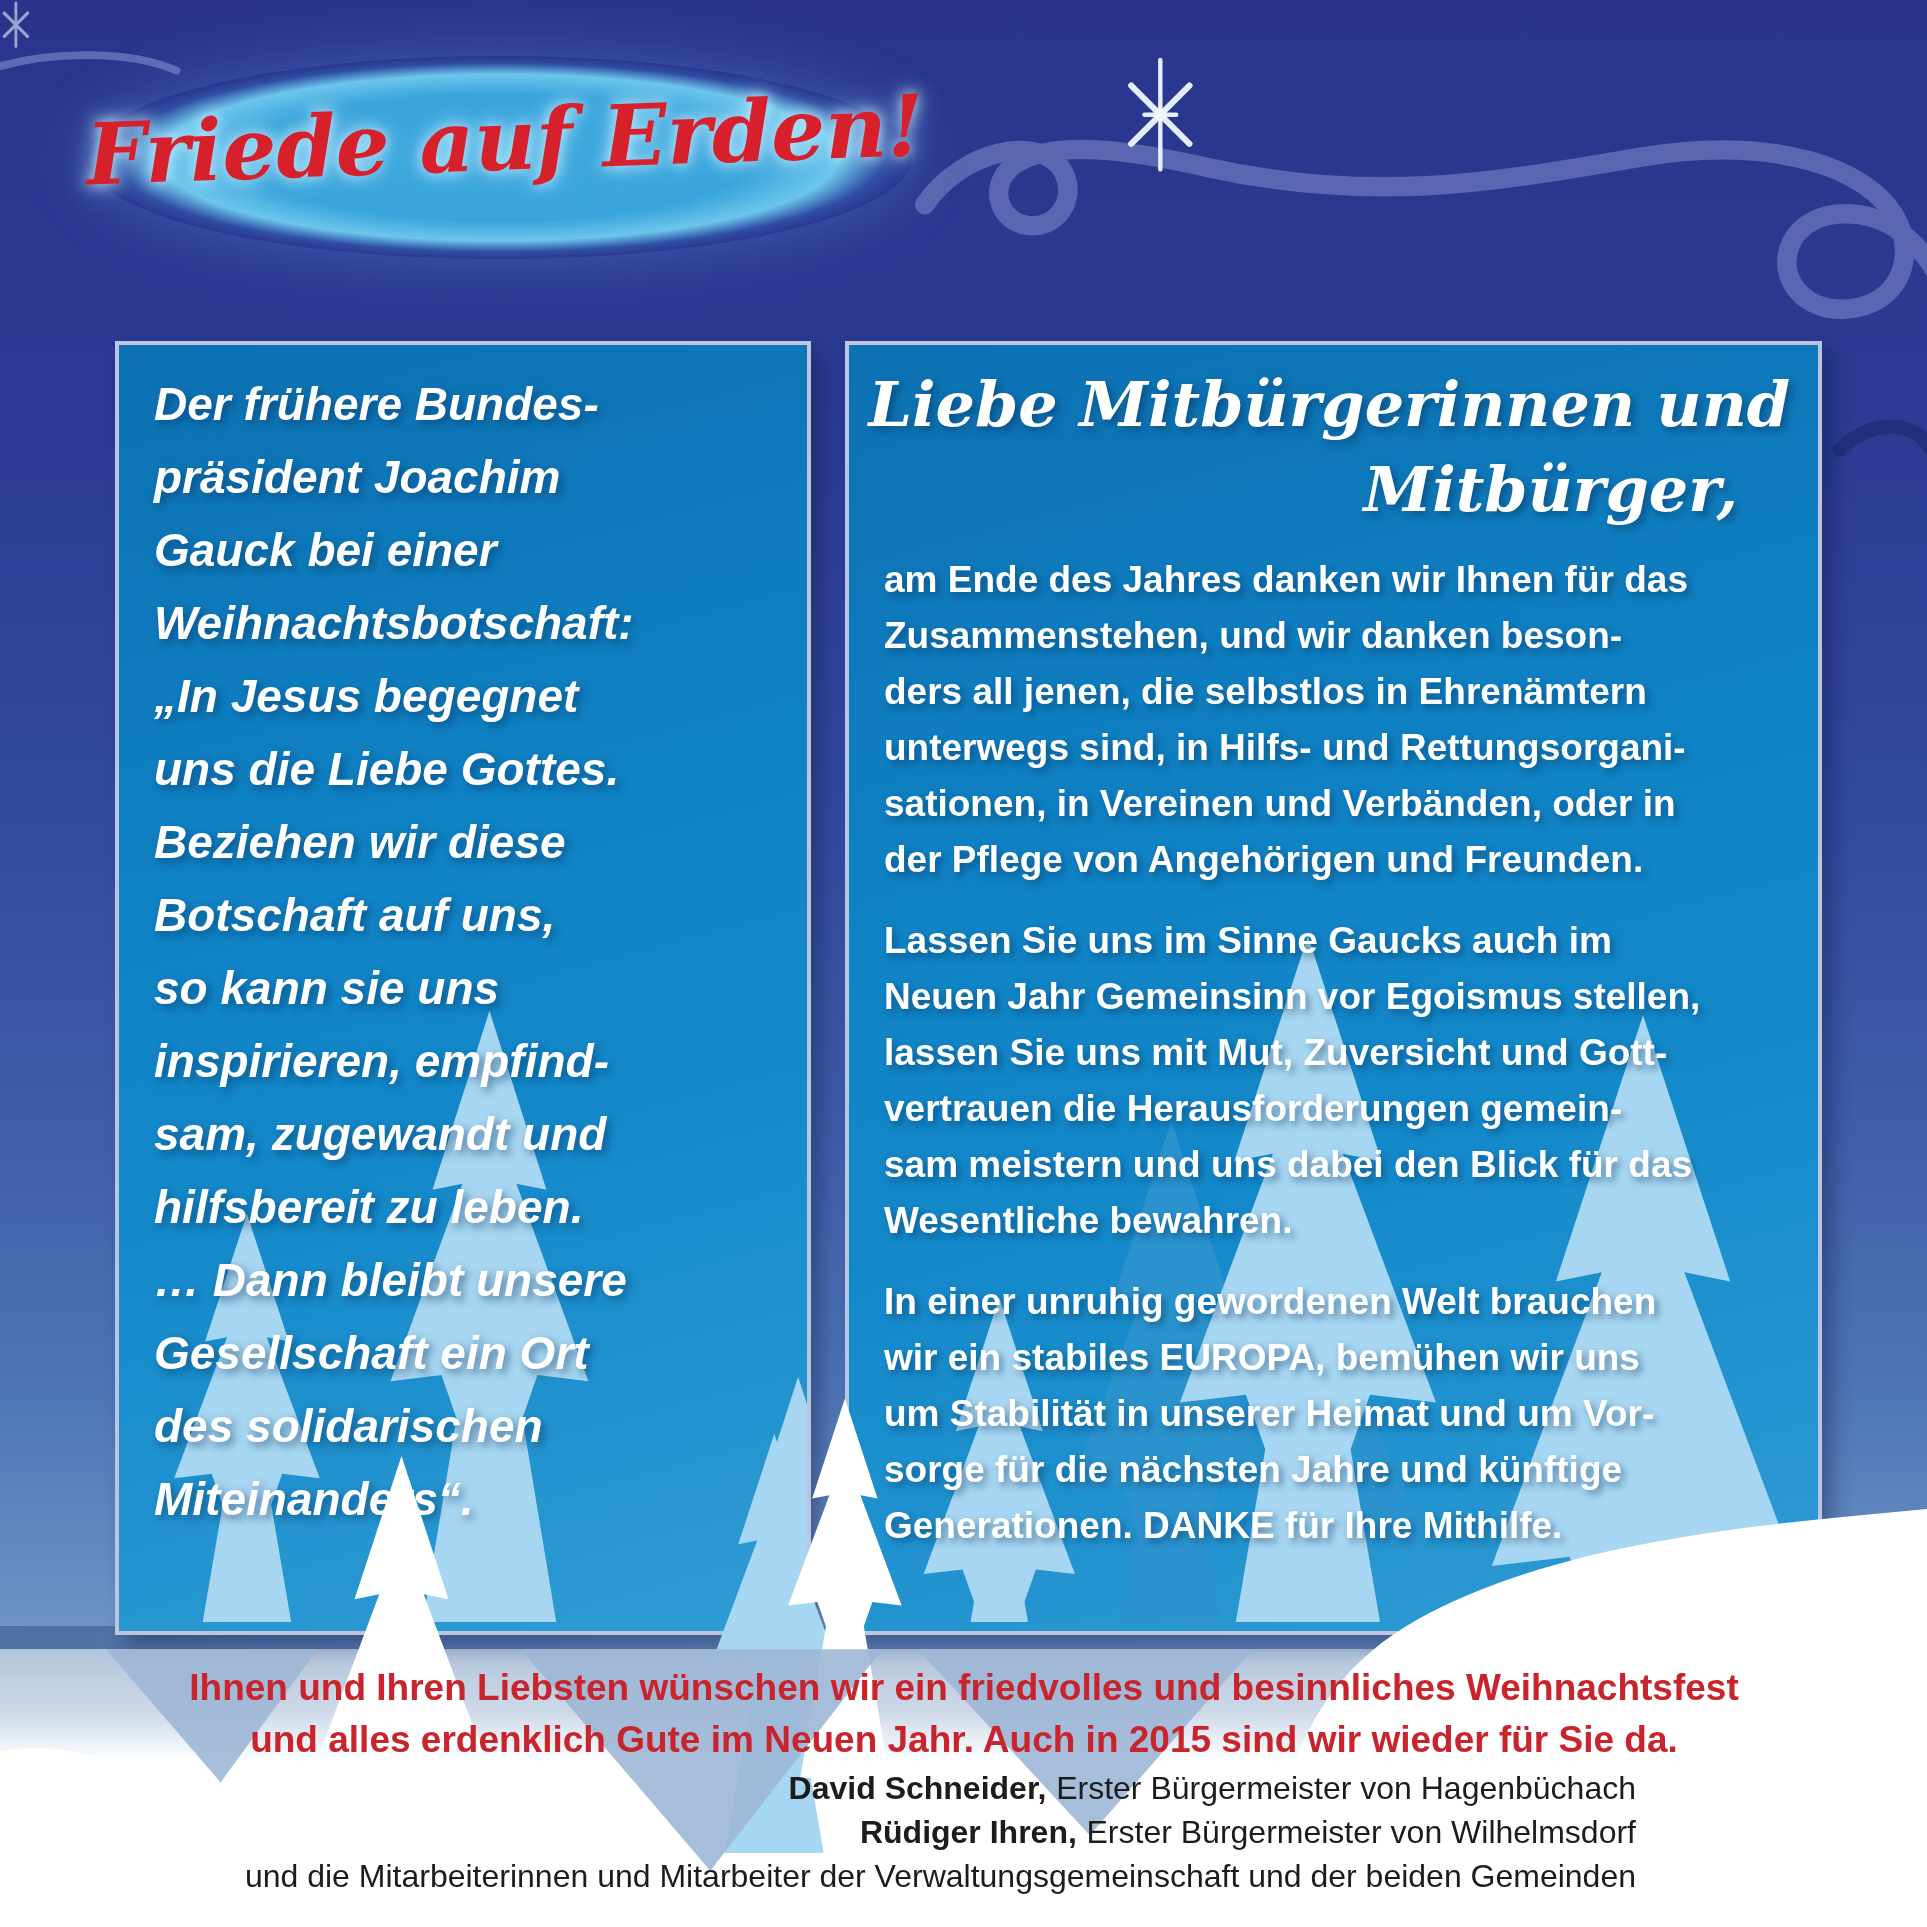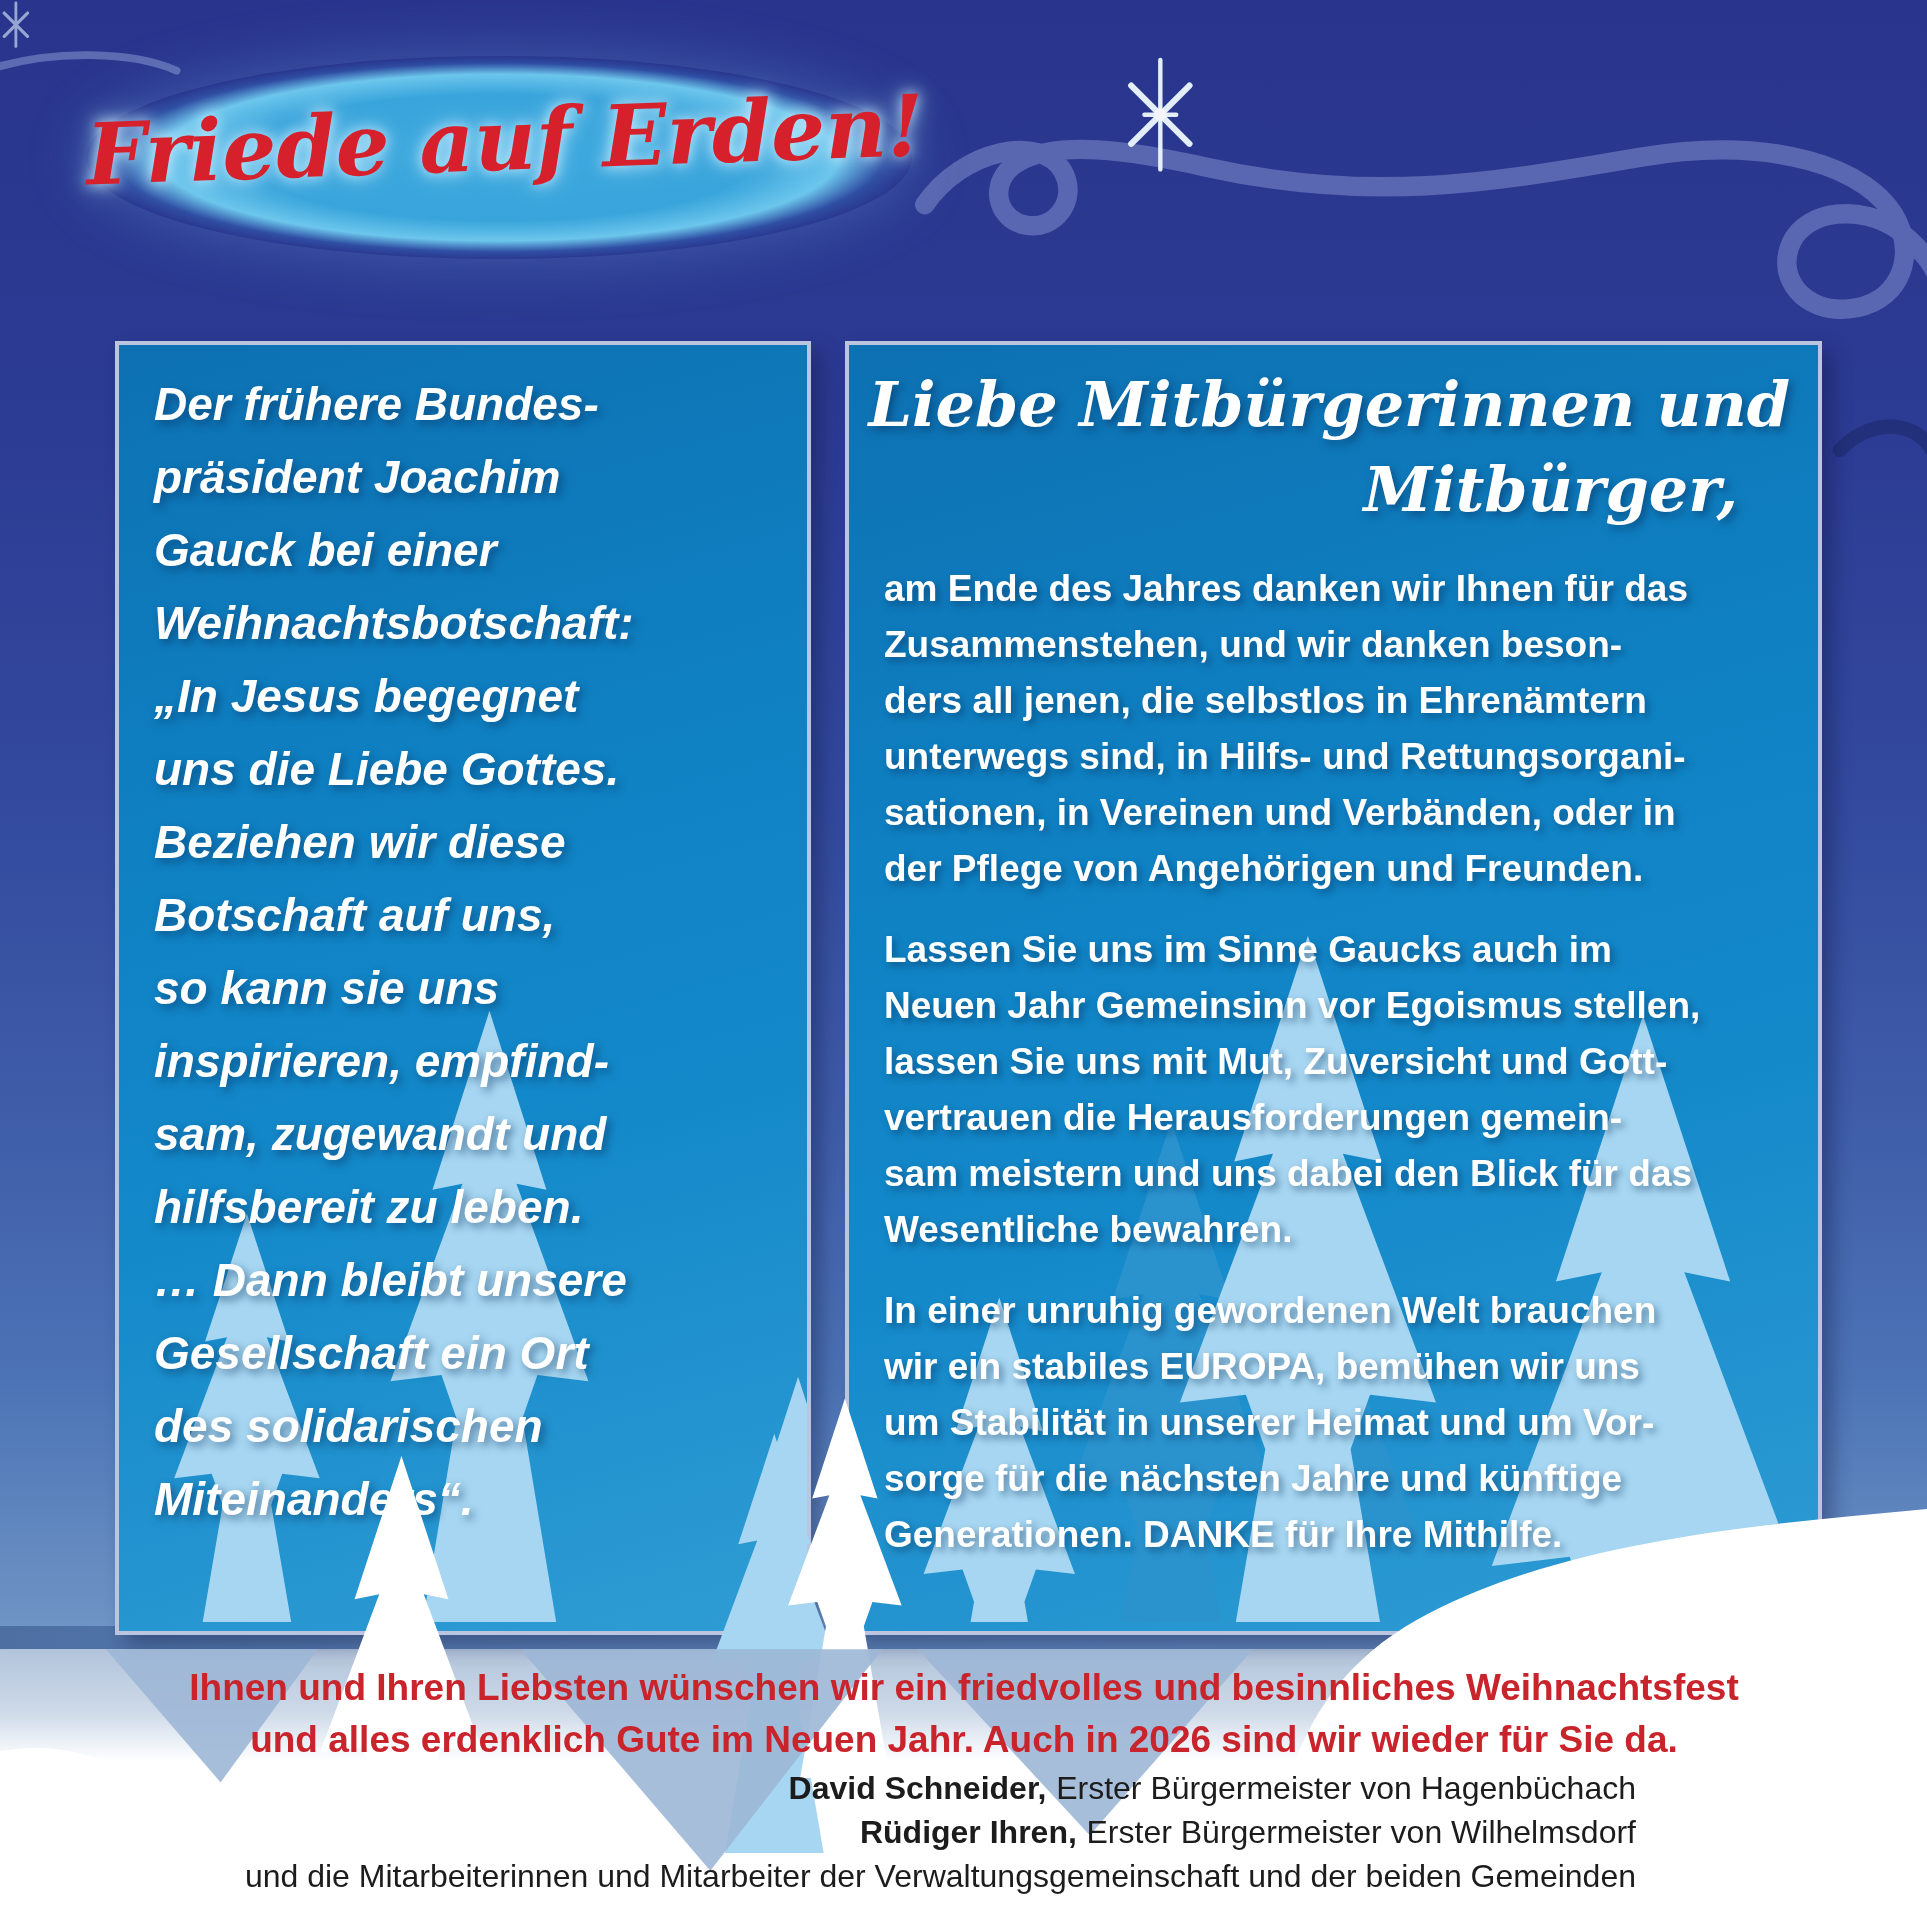--- a/index.html
+++ b/index.html
@@ -36,21 +36,21 @@
     font-size:46px;font-weight:bold;font-style:italic;color:#fff;
     line-height:73px;white-space:pre-line;
     text-shadow:3.5px 4.4px 8px rgba(8,48,92,.55);
   }
   .salutation{
     font-family:"DejaVu Serif",serif;font-style:italic;font-weight:bold;
     color:#fff;font-size:62px;text-shadow:3.5px 4.4px 8px rgba(8,48,92,.55);white-space:nowrap;
   }
   .salutation-1{position:absolute;left:19.4px;top:23px;}
   .salutation-2{position:absolute;left:0;top:108px;width:845px;text-align:right;padding-left:44px;}
-  .message-body{position:absolute;left:35px;top:216px;width:895px;}
+  .message-body{position:absolute;left:35px;top:207px;width:895px;}
   .message-body p{
     margin:0 0 25px 0;font-size:37px;font-weight:bold;color:#fff;line-height:56px;
     white-space:pre-line;text-shadow:3.5px 4.4px 7px rgba(8,48,92,.5);
   }
   
   .band-dark{position:absolute;left:0;top:1626px;width:1928px;height:23px;background:linear-gradient(90deg,#4d6fa2,#5b80b5 35%,#5f84b9 70%,#587cb0);}
   .band-light{position:absolute;left:0;top:1649px;width:1928px;height:113px;background:linear-gradient(180deg,#b2c4db 0%,#cdd9e8 55%,#eef3f8 85%,#ffffff 100%);}
   .band-white{position:absolute;left:0;top:1760px;width:1928px;height:168px;background:#ffffff;}
   
   .wish-lines{
@@ -174,21 +174,21 @@
     <use href="#fir" x="315" y="1650" width="280" height="616" fill="#ffffff"></use>
     <polygon points="120,1869 360,1869 250,2020" fill="#9db7d6" opacity="0.9"></polygon>
     <polygon points="590,1869 1000,1869 805,2120" fill="#9db7d6" opacity="0.9"></polygon>
     <polygon points="1040,1869 1420,1869 1235,2080" fill="#9db7d6" opacity="0.9"></polygon>
     <path d="M 1430 2185 C 1445 1990 1500 1890 1620 1828 C 1780 1746 1990 1728 2185 1710 L 2185 2185 Z" fill="#ffffff"></path>
     <path d="M 0 2185 L 0 1985 C 60 1973 125 1988 172 2030 C 202 2058 216 2100 221 2185 Z" fill="#ffffff"></path>
   </svg>
 
   <div class="wish-lines">
     <div>Ihnen und Ihren Liebsten wünschen wir ein friedvolles und besinnliches Weihnachtsfest</div>
-    <div>und alles erdenklich Gute im Neuen Jahr. Auch in 2026 sind wir wieder für Sie da.</div>
+    <div>und alles erdenklich Gute im Neuen Jahr. Auch in 2015 sind wir wieder für Sie da.</div>
   </div>
 
   <div class="signature-block">
     <div>
       <span class="sig-name">David Schneider,</span><span class="sig-role">Erster Bürgermeister von Hagenbüchach</span>
     </div>
     <div>
       <span class="sig-name">Rüdiger Ihren,</span><span class="sig-role">Erster Bürgermeister von Wilhelmsdorf</span>
     </div>
     <div>und die Mitarbeiterinnen und Mitarbeiter der Verwaltungsgemeinschaft und der beiden Gemeinden</div>

